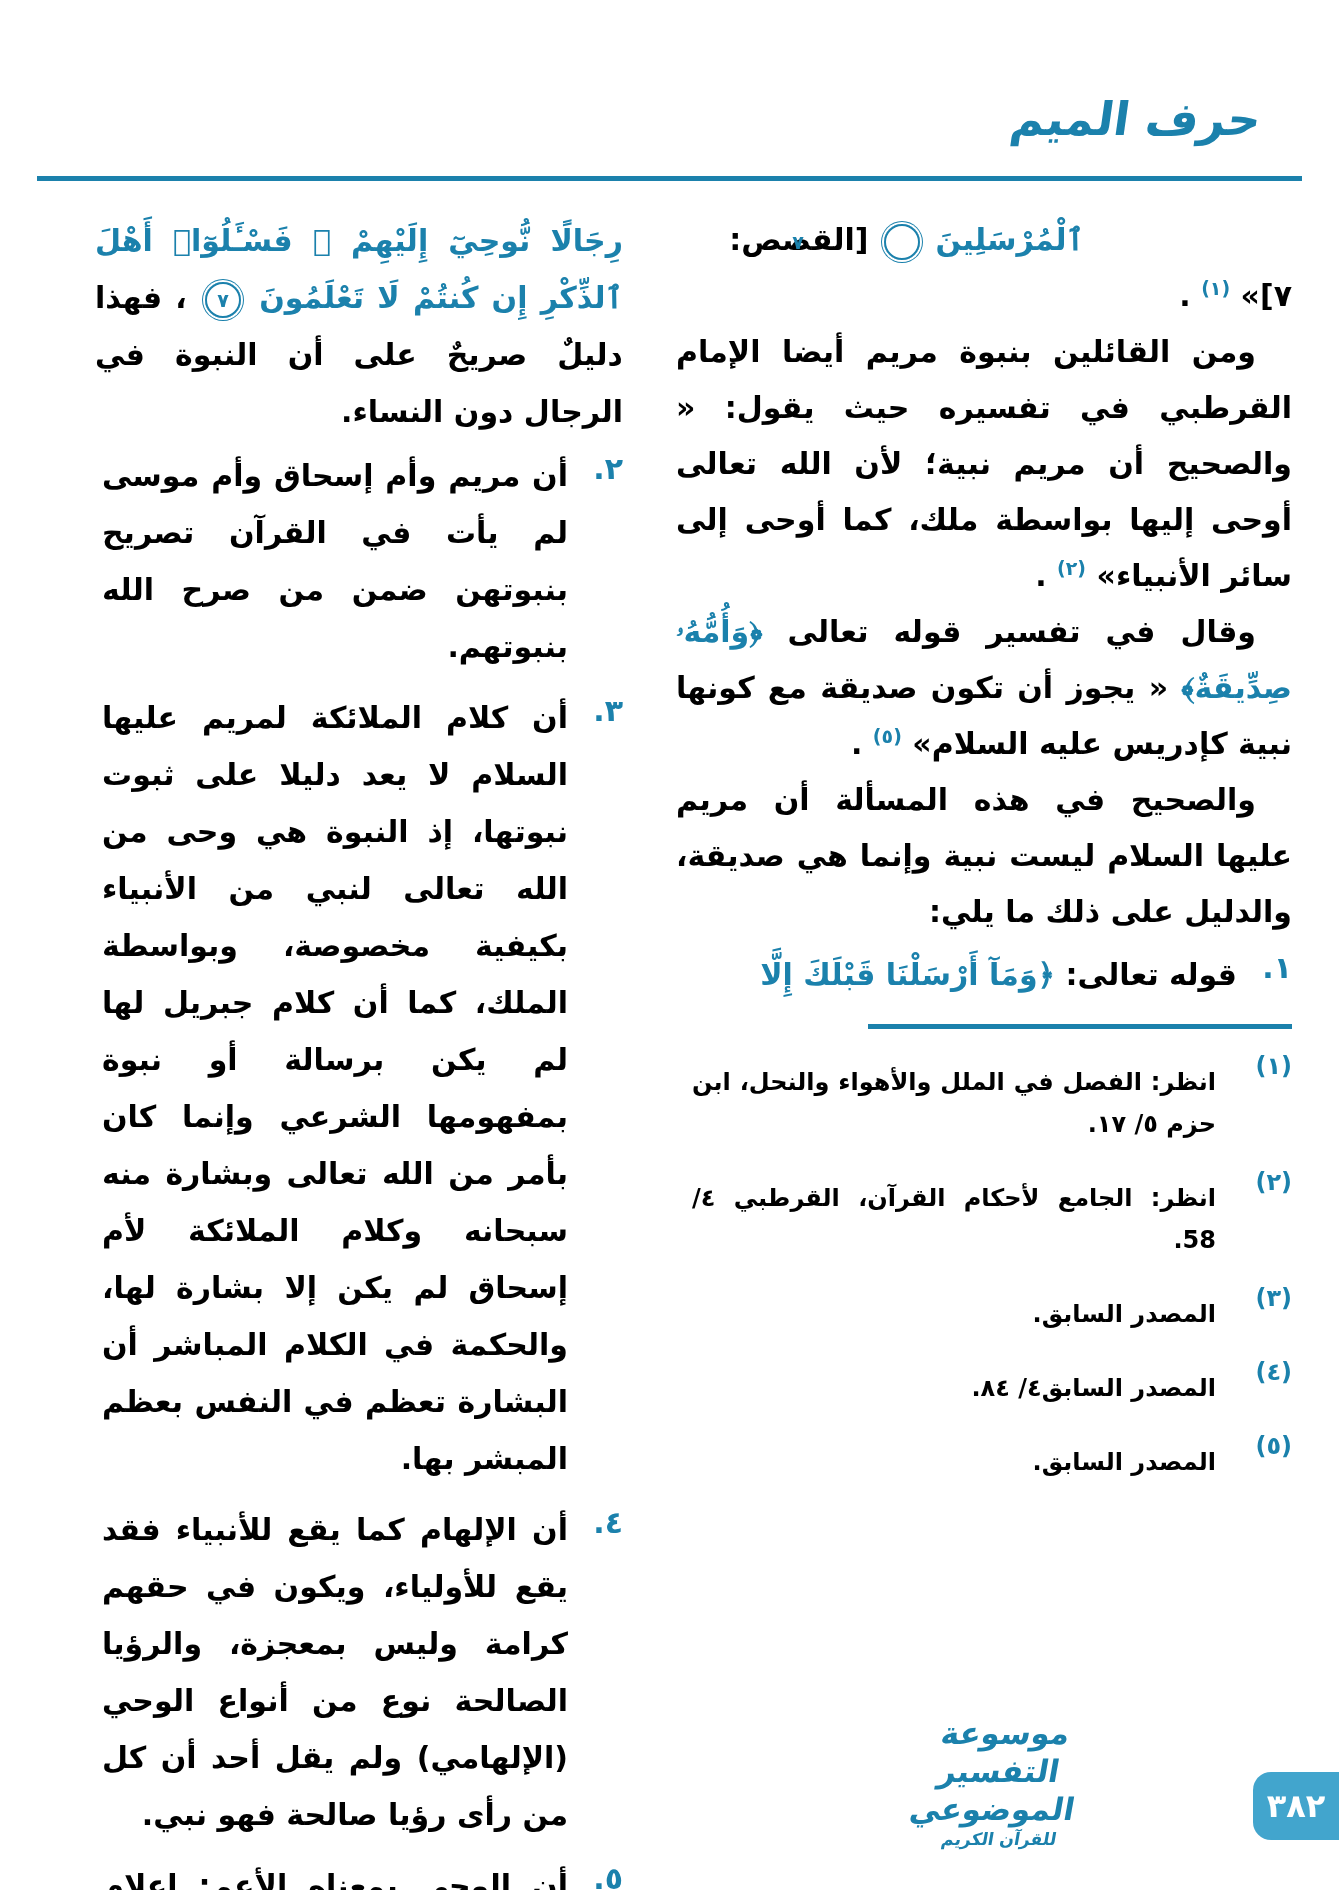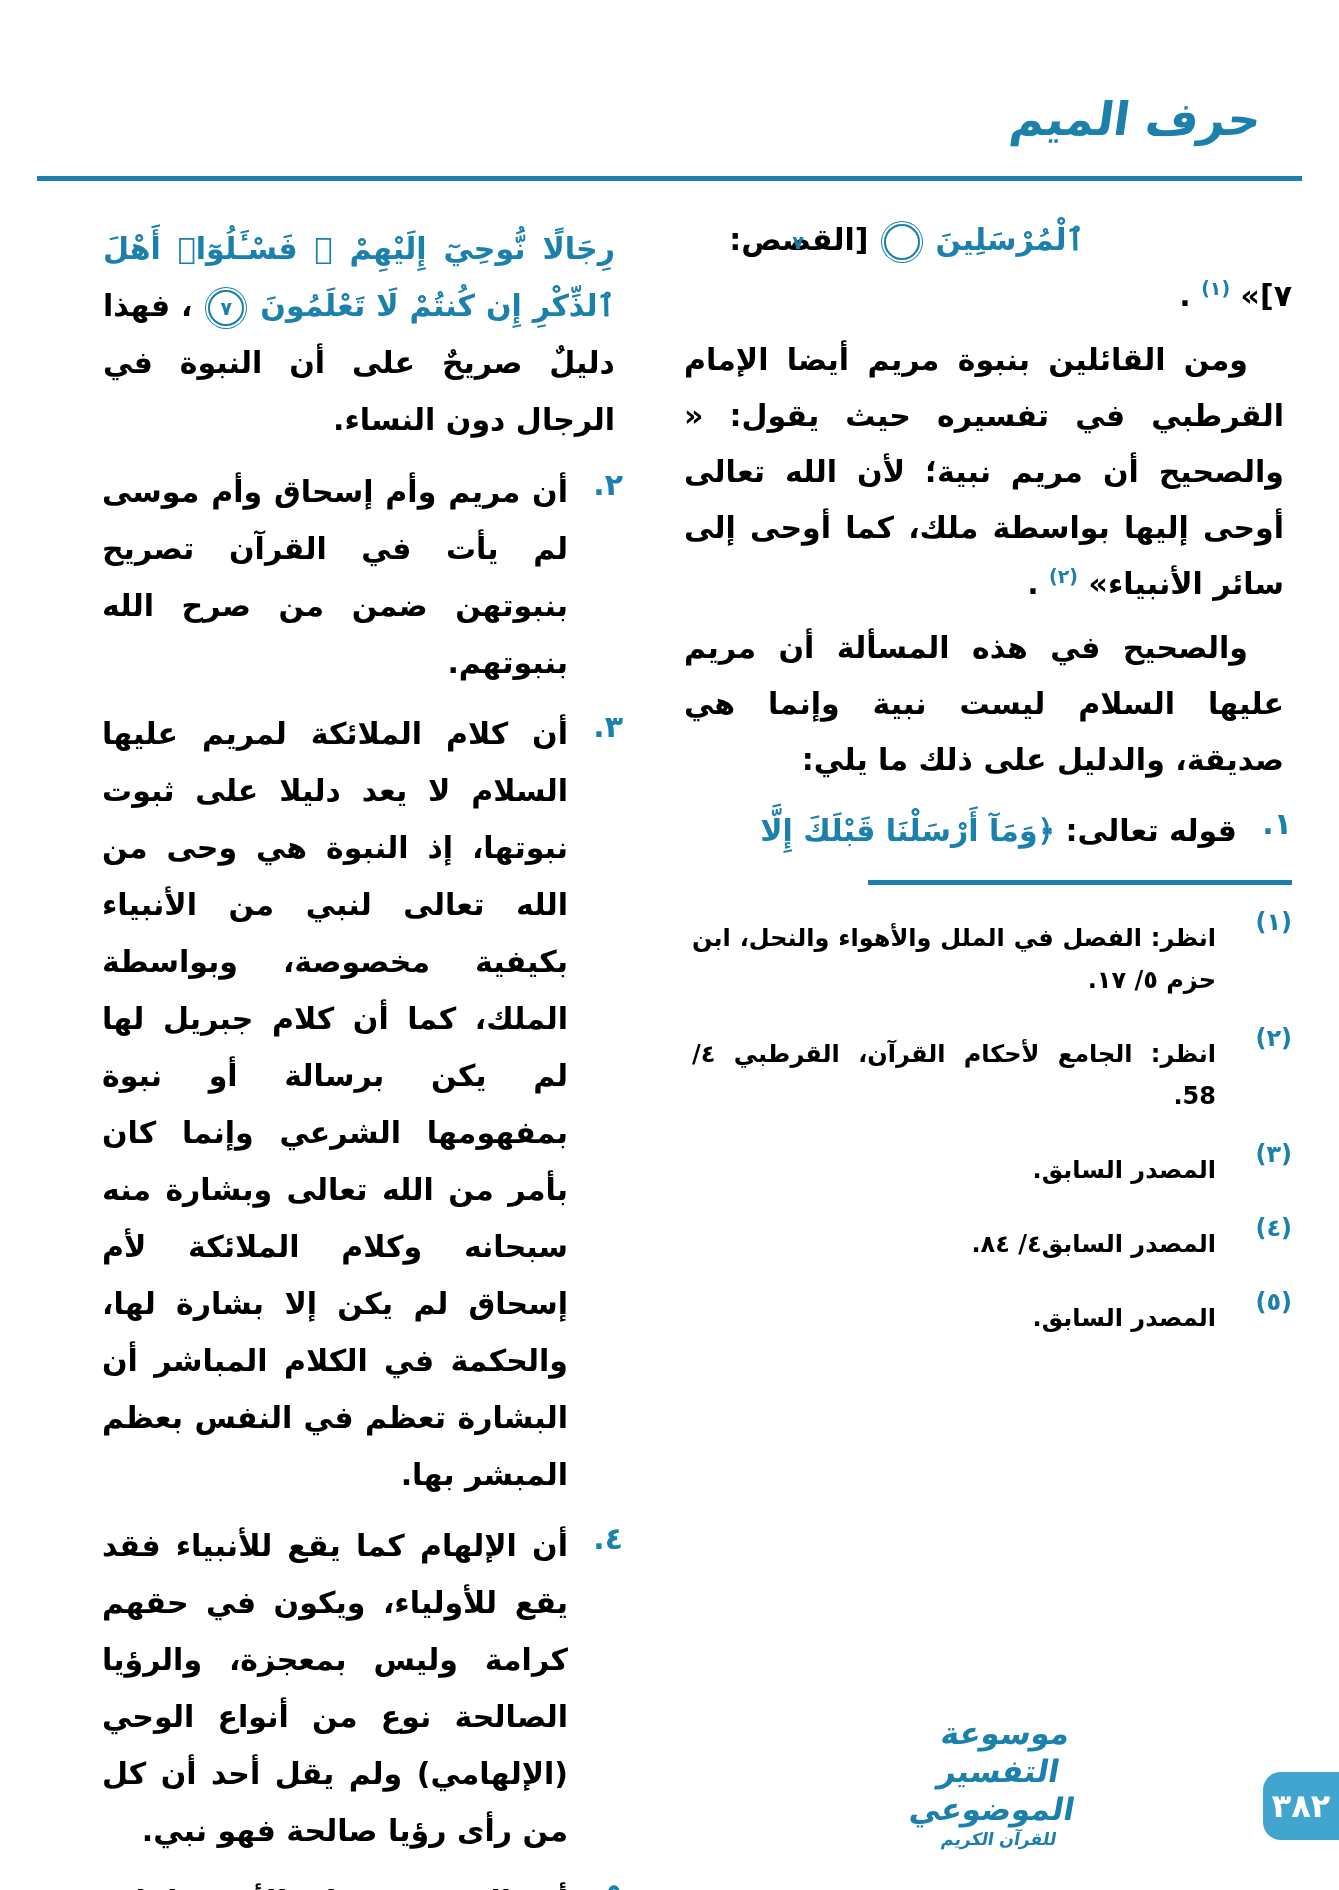--- a/index.html
+++ b/index.html
@@ -23,21 +23,21 @@
     letter-spacing:-2px;
   }
   .header-rule{
     position:absolute;top:176px;left:37px;right:37px;
     height:5px;background:#1b81ac;
   }
   
   .col{position:absolute;top:212px;font-size:30px;line-height:56px;}
   .col-right{right:47px;width:616px;}
   .col-left{left:95px;width:528px;line-height:57px;}
-  .para{margin:8px;text-align:justify;text-indent:36px;}
+  .para{margin:0;text-align:justify;text-indent:36px;}
   .para.flush{text-indent:0;}
   .cont-line{margin:0;text-indent:208px;text-align:right;}
   .quran{color:#1b81ac;}
   .fn-ref{
     color:#1b81ac;font-size:19px;vertical-align:super;line-height:0;
   }
   .medallion{
     display:inline-flex;align-items:center;justify-content:center;
     width:32px;height:32px;margin:0 5px;
     border:2px solid #1b81ac;border-radius:50%;
@@ -58,21 +58,21 @@
   .fn-text{flex:1;text-align:justify;margin:16px;}
   
   .publisher-logo{
     position:absolute;bottom:40px;right:220px;width:240px;
     text-align:center;color:#1b81ac;
   }
   .logo-line1{font-size:31px;line-height:38px;transform:skewX(-10deg);letter-spacing:-2px;}
   .logo-line2{font-size:17px;line-height:22px;transform:skewX(-10deg);}
   .page-chip{
     position:absolute;right:0;bottom:50px;
-    width:76px;height:68px;
+    width:86px;height:68px;
     background:#42a5cd;color:#ffffff;
     border-radius:18px 0 0 18px;
     display:flex;align-items:center;justify-content:center;
     font-size:32px;
   }
 </style>
 </head>
 <body>
 
 <div class="page">
@@ -93,20 +93,27 @@
     </p>
 
     <p class="para">
       <span>ومن القائلين بنبوة مريم أيضا الإمام القرطبي في تفسيره حيث يقول: « والصحيح أن مريم نبية؛ لأن الله تعالى أوحى إليها بواسطة ملك، كما أوحى إلى سائر الأنبياء»</span>
       <span class="fn-ref">(٢)</span>
       <span> .</span>
     </p>
 
 
 
+    <p class="para">
+      <span>وقال في تفسير قوله تعالى </span>
+      <span class="quran">﴿وَأُمُّهُۥ صِدِّيقَةٌ﴾</span>
+      <span> « يجوز أن تكون صديقة مع كونها نبية كإدريس عليه السلام»</span>
+      <span class="fn-ref">(٥)</span>
+      <span> .</span>
+    </p>
 
     <p class="para">
       <span>والصحيح في هذه المسألة أن مريم عليها السلام ليست نبية وإنما هي صديقة، والدليل على ذلك ما يلي:</span>
     </p>
 
     <div class="list-item">
       <span class="li-num">١.</span>
       <p class="li-body">
         <span>قوله تعالى: </span>
         <span class="quran">﴿وَمَآ أَرْسَلْنَا قَبْلَكَ إِلَّا</span>

